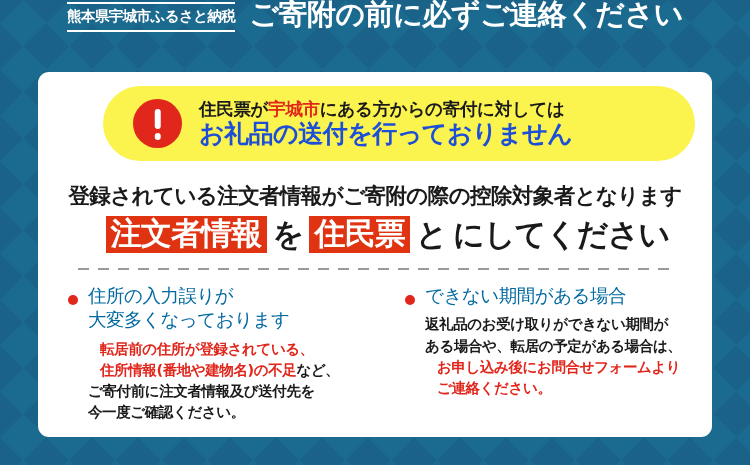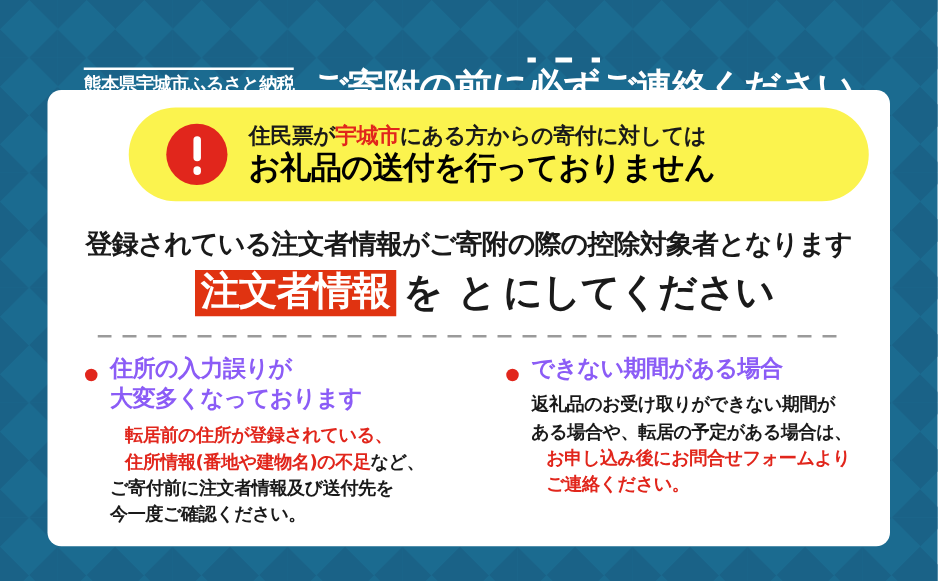--- a/index.html
+++ b/index.html
@@ -19,37 +19,37 @@
       linear-gradient(225deg, #1a6287 25%, transparent 25%),
       linear-gradient(315deg, #1a6287 25%, transparent 25%),
       linear-gradient(45deg,  #1a6287 25%, transparent 25%);
     background-size:46px 46px;
     background-position:0 0, 0 0, 0 0, 0 0;
   }
 
   
   #header{
     position:absolute; left:0; top:0; width:750px; height:84px;
-    display:flex; align-items:flex-end; justify-content:center; gap:14px;
+    display:flex; align-items:flex-start; justify-content:center; gap:14px;
   }
   .brand{
     display:flex; flex-direction:column; align-items:stretch;
     padding-top:2px;
   }
   .brand .rule{ height:2px; background:#ffffff; width:100%; }
   .brand .rule.top{ margin-bottom:5px; }
   .brand .rule.bot{ margin-top:5px; }
   .brand .brand-text{
     color:#ffffff; font-size:14.5px; font-weight:bold;
     letter-spacing:-0.6px; white-space:nowrap; line-height:1.1;
   }
   .head-title{
     color:#ffffff; font-size:29px; font-weight:bold;
     white-space:nowrap; letter-spacing:-0.5px; line-height:1;
-    display:flex; align-items:baseline;text-decoration:underline;
+    display:flex; align-items:baseline;
   }
   .dotted{
     position:relative;
     display:inline-block;
   }
   .dotted::before{
     content:"";
     position:absolute; top:-0.30em; left:0; right:0;
     height:4px;
     background-image:radial-gradient(circle, #ffffff 45%, transparent 47%);
@@ -93,21 +93,21 @@
     left:50%; top:34px; transform:translateX(-50%);
     width:6.5px; height:6.5px; border-radius:50%; background:#ffffff;
   }
   .notice-lines{ display:flex; flex-direction:column; gap:1px; }
   .notice-l1{
     font-size:17.5px; font-weight:bold; color:#1a1a1a;
     letter-spacing:-0.3px; white-space:nowrap; line-height:1.15;
   }
   .notice-l1 .red{ color:#e1261c; }
   .notice-l2{
-    font-size:25px; font-weight:bold; color:#000000;
+    font-size:25px; font-weight:bold; color:#1d4ed8;
     letter-spacing:-0.5px; white-space:nowrap; line-height:1.1;
   }
 
   
   #middle{
     position:absolute; left:0; top:112px; width:674px;
     display:flex; flex-direction:column; align-items:center; gap:7px;
   }
   .mid-l1{
     font-size:21.5px; font-weight:bold; color:#1a1a1a;
@@ -138,21 +138,21 @@
     position:absolute; left:0; top:212px; width:674px;
     display:flex;
   }
   .col{ width:337px; display:flex; gap:10px; padding-left:30px; }
   .bullet{
     width:10px; height:10px; border-radius:50%; background:#e1261c;
     flex:0 0 auto; margin-top:11px;
   }
   .col-body{ display:flex; flex-direction:column; }
   .col-head{
-    font-size:18.5px; font-weight:bold; color:#8b5cf6;
+    font-size:18.5px; font-weight:normal; color:#0369a1;
     letter-spacing:-0.5px; line-height:1.32; white-space:nowrap;
   }
   .col-sub{
     font-size:14.5px; font-weight:bold; color:#1a1a1a;
     letter-spacing:-0.4px; line-height:1.46; margin-top:6px;
     white-space:nowrap;
   }
   .col-sub .red{ color:#e1261c;margin-left:12px; }
 </style>
 </head>
@@ -186,20 +186,21 @@
         </div>
         <div class="notice-l2">お礼品の送付を行っておりません</div>
       </div>
     </div>
 
     <div id="middle">
       <div class="mid-l1">登録されている注文者情報がご寄附の際の控除対象者となります</div>
       <div class="mid-l2">
         <span class="redbox">注文者情報</span>
         <span class="sep">を</span>
+        <span class="redbox">住民票</span>
         <span class="sep">と</span>
           <span>にしてください</span>
       </div>
     </div>
 
     <div id="divider"></div>
 
     <div id="cols">
 
       <div class="col">

